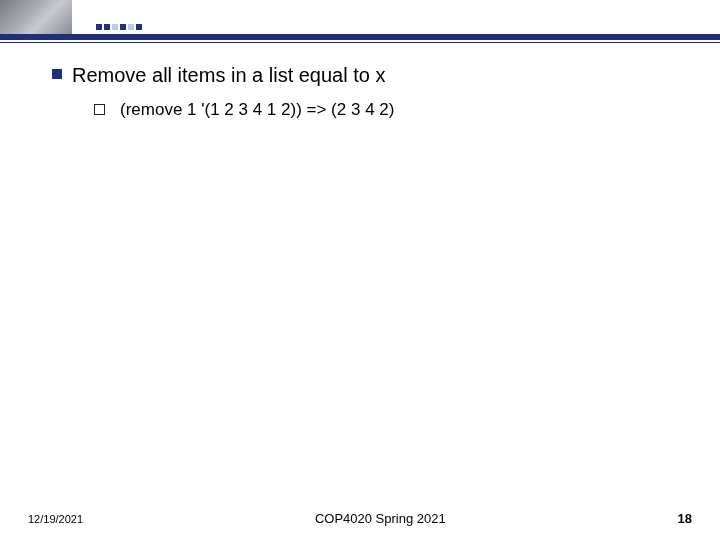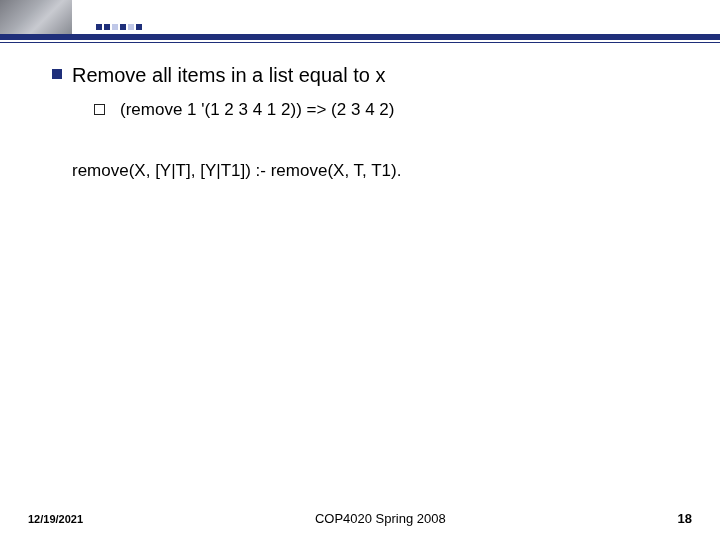--- a/index.html
+++ b/index.html
@@ -118,21 +118,21 @@
     position: absolute;
     left: 0;
     right: 0;
     bottom: 14px;
     padding: 0 28px;
     display: flex;
     justify-content: space-between;
     align-items: baseline;
     font-size: 12px;
   }
-  .footer .date { font-size: 11px; font-weight: bold; }
+  .footer .date { font-size: 11px; }
   .footer .course { font-size: 13px; }
   .footer .page { font-size: 13px; font-weight: 700; }
 </style>
 </head>
 <body>
 
 <div class="top-banner">
   <div class="banner-img"></div>
   <div class="banner-boxes">
     <span></span>
@@ -153,21 +153,20 @@
       <span>Remove all items in a list equal to x</span>
       <ul class="b2">
         <li>
           <span>(remove 1 '(1 2 3 4 1 2)) =&gt; (2 3 4 2)</span>
         </li>
       </ul>
     </li>
   </ul>
 
   <div class="code-block">
-    <div>remove(X, [Y|T], [Y|T1]) :- remove(X, T, T1).</div>
   </div>
 </div>
 
 <div class="footer">
   <span class="date">12/19/2021</span>
-  <span class="course">COP4020 Spring 2008</span>
+  <span class="course">COP4020 Spring 2021</span>
   <span class="page">18</span>
 </div>
 
 </body></html>

